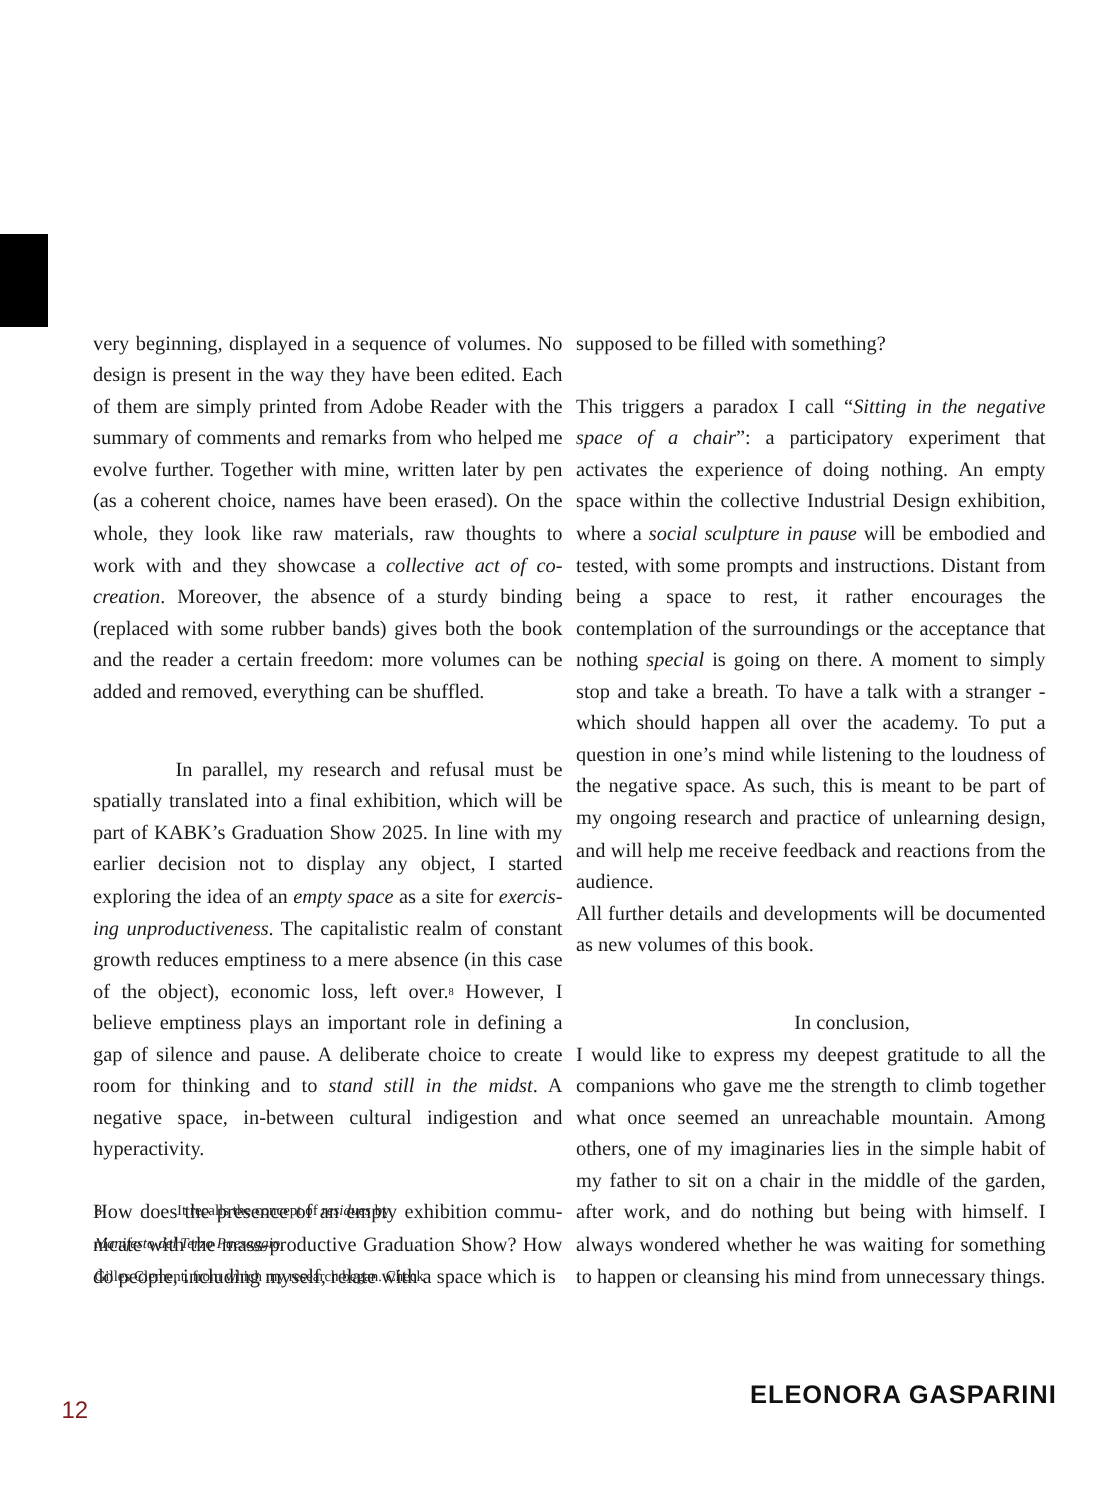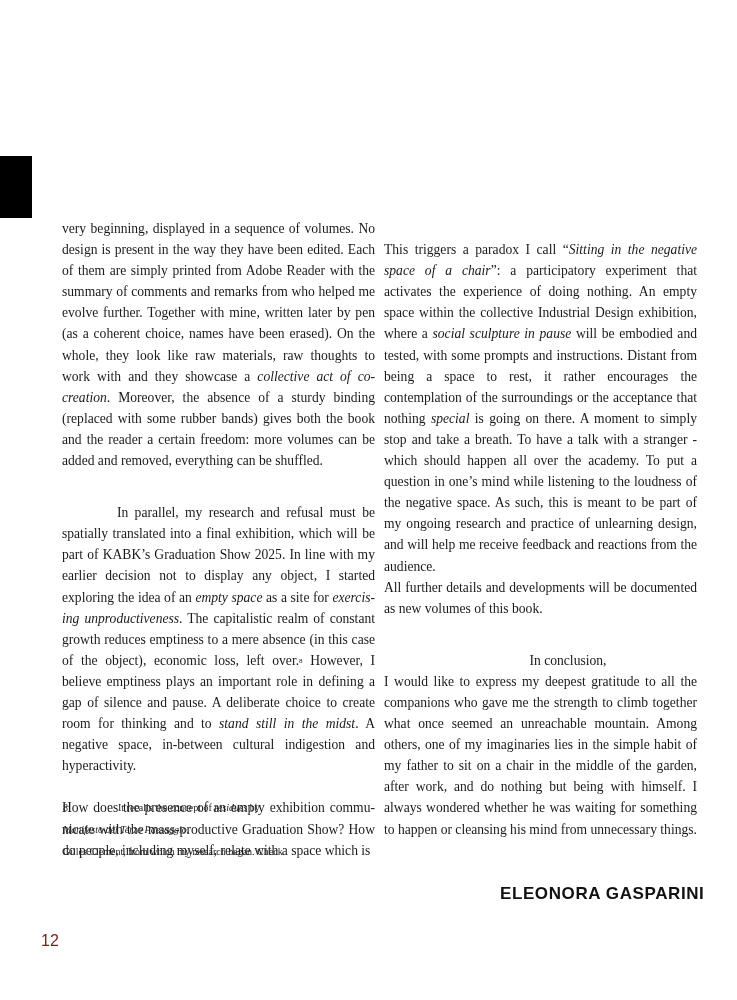--- a/index.html
+++ b/index.html
@@ -17,36 +17,37 @@
     .gap2 { height: 31px; }
     .indent { text-indent: 55px; }
     .indent-big { padding-left: 55px; }
     em { font-style: italic; }
     sup { font-size: 7px; vertical-align: top; position: relative; top: 1px; }
 
     .footnote { position: absolute; left: 63px; top: 797px; width: 280px; font-family: "Liberation Serif", serif; font-size: 10px; line-height: 22px; color: #222; }
     .footnote .fn-num { display: inline-block; width: 55px; }
 
     .page-number { position: absolute; left: 41px; top: 932px; font-family: "Liberation Sans", "DejaVu Sans", sans-serif; font-size: 16px; font-weight: normal; color: #7f1d1d; }
-    .author-name { position: absolute; left: 500px; top: 884px; font-family: "Liberation Sans", "DejaVu Sans", sans-serif; font-size: 17px; font-weight: bold; letter-spacing: 0.6px; color: #111; }
+    .author-name { position: absolute; left: 500px; top: 920px; font-family: "Liberation Sans", "DejaVu Sans", sans-serif; font-size: 17px; font-weight: bold; letter-spacing: 0.6px; color: #111; }
   </style>
 </head>
 <body>
 
 <div class="edge-tab"></div>
 
 <div class="col left">
   <p class="last-line-left"><span>very beginning, displayed in a sequence of volumes. No design is present in the way they have been edited. Each of them are simply printed from Adobe Reader with the summary of comments and remarks from who helped me evolve further. Together with mine, written later by pen (as a coherent choice, names have been erased). On the whole, they look like raw materials, raw thoughts to work with and they showcase a </span><em>collective act of co-creation</em><span>. Moreover, the absence of a sturdy binding (replaced with some rubber bands) gives both the book and the reader a certain freedom: more volumes can be added and removed, everything can be shuffled.</span></p>
   <div class="gap2"></div>
   <p class="indent last-line-left"><span>In parallel, my research and refusal must be spatially translated into a final exhibition, which will be part of KABK’s Graduation Show 2025. In line with my earlier decision not to display any object, I started exploring the idea of an </span><em>empty space</em><span> as a site for </span><em>exercis­ing unproductiveness</em><span>. The capitalistic realm of constant growth reduces emptiness to a mere absence (in this case of the object), economic loss, left over.</span><sup>8</sup><span> However, I believe emptiness plays an important role in defining a gap of silence and pause. A deliberate choice to create room for thinking and to </span><em>stand still in the midst</em><span>. A negative space, in-between cultural indigestion and hyperactivity.</span></p>
   <div class="gap"></div>
   <p><span>How does the presence of an empty exhibition commu­nicate with the mass-productive Graduation Show? How do people, including myself, relate with a space which is</span></p>
 </div>
 
 <div class="col right">
+  <p class="last-line-left"><span>supposed to be filled with something?</span></p>
   <div class="gap"></div>
   <p class="last-line-left"><span>This triggers a paradox I call “</span><em>Sitting in the negative space of a chair</em><span>”: a participatory experiment that activates the experience of doing nothing. An empty space within the collective Industrial Design exhibition, where a </span><em>social sculpture in pause</em><span> will be embodied and tested, with some prompts and instructions. Distant from being a space to rest, it rather encourages the contemplation of the surroundings or the acceptance that nothing </span><em>special</em><span> is going on there. A moment to simply stop and take a breath. To have a talk with a stranger - which should happen all over the academy. To put a question in one’s mind while listening to the loudness of the negative space. As such, this is meant to be part of my ongoing research and practice of unlearning design, and will help me receive feedback and reactions from the audience.</span></p>
   <p class="last-line-left"><span>All further details and developments will be document­ed as new volumes of this book.</span></p>
   <div class="gap2"></div>
   <p class="indent-big" style="text-align:center;">In conclusion,</p>
   <p class="last-line-left"><span>I would like to express my deepest gratitude to all the companions who gave me the strength to climb together what once seemed an unreachable mountain. Among others, one of my imaginaries lies in the simple habit of my father to sit on a chair in the middle of the garden, after work, and do nothing but being with himself. I always wondered whether he was waiting for something to happen or cleansing his mind from unnecessary things.</span></p>
 </div>
 
 <div class="footnote">
   <div><span class="fn-num">8</span><span>It recalls the concept of </span><em>residues</em><span> by</span></div>

